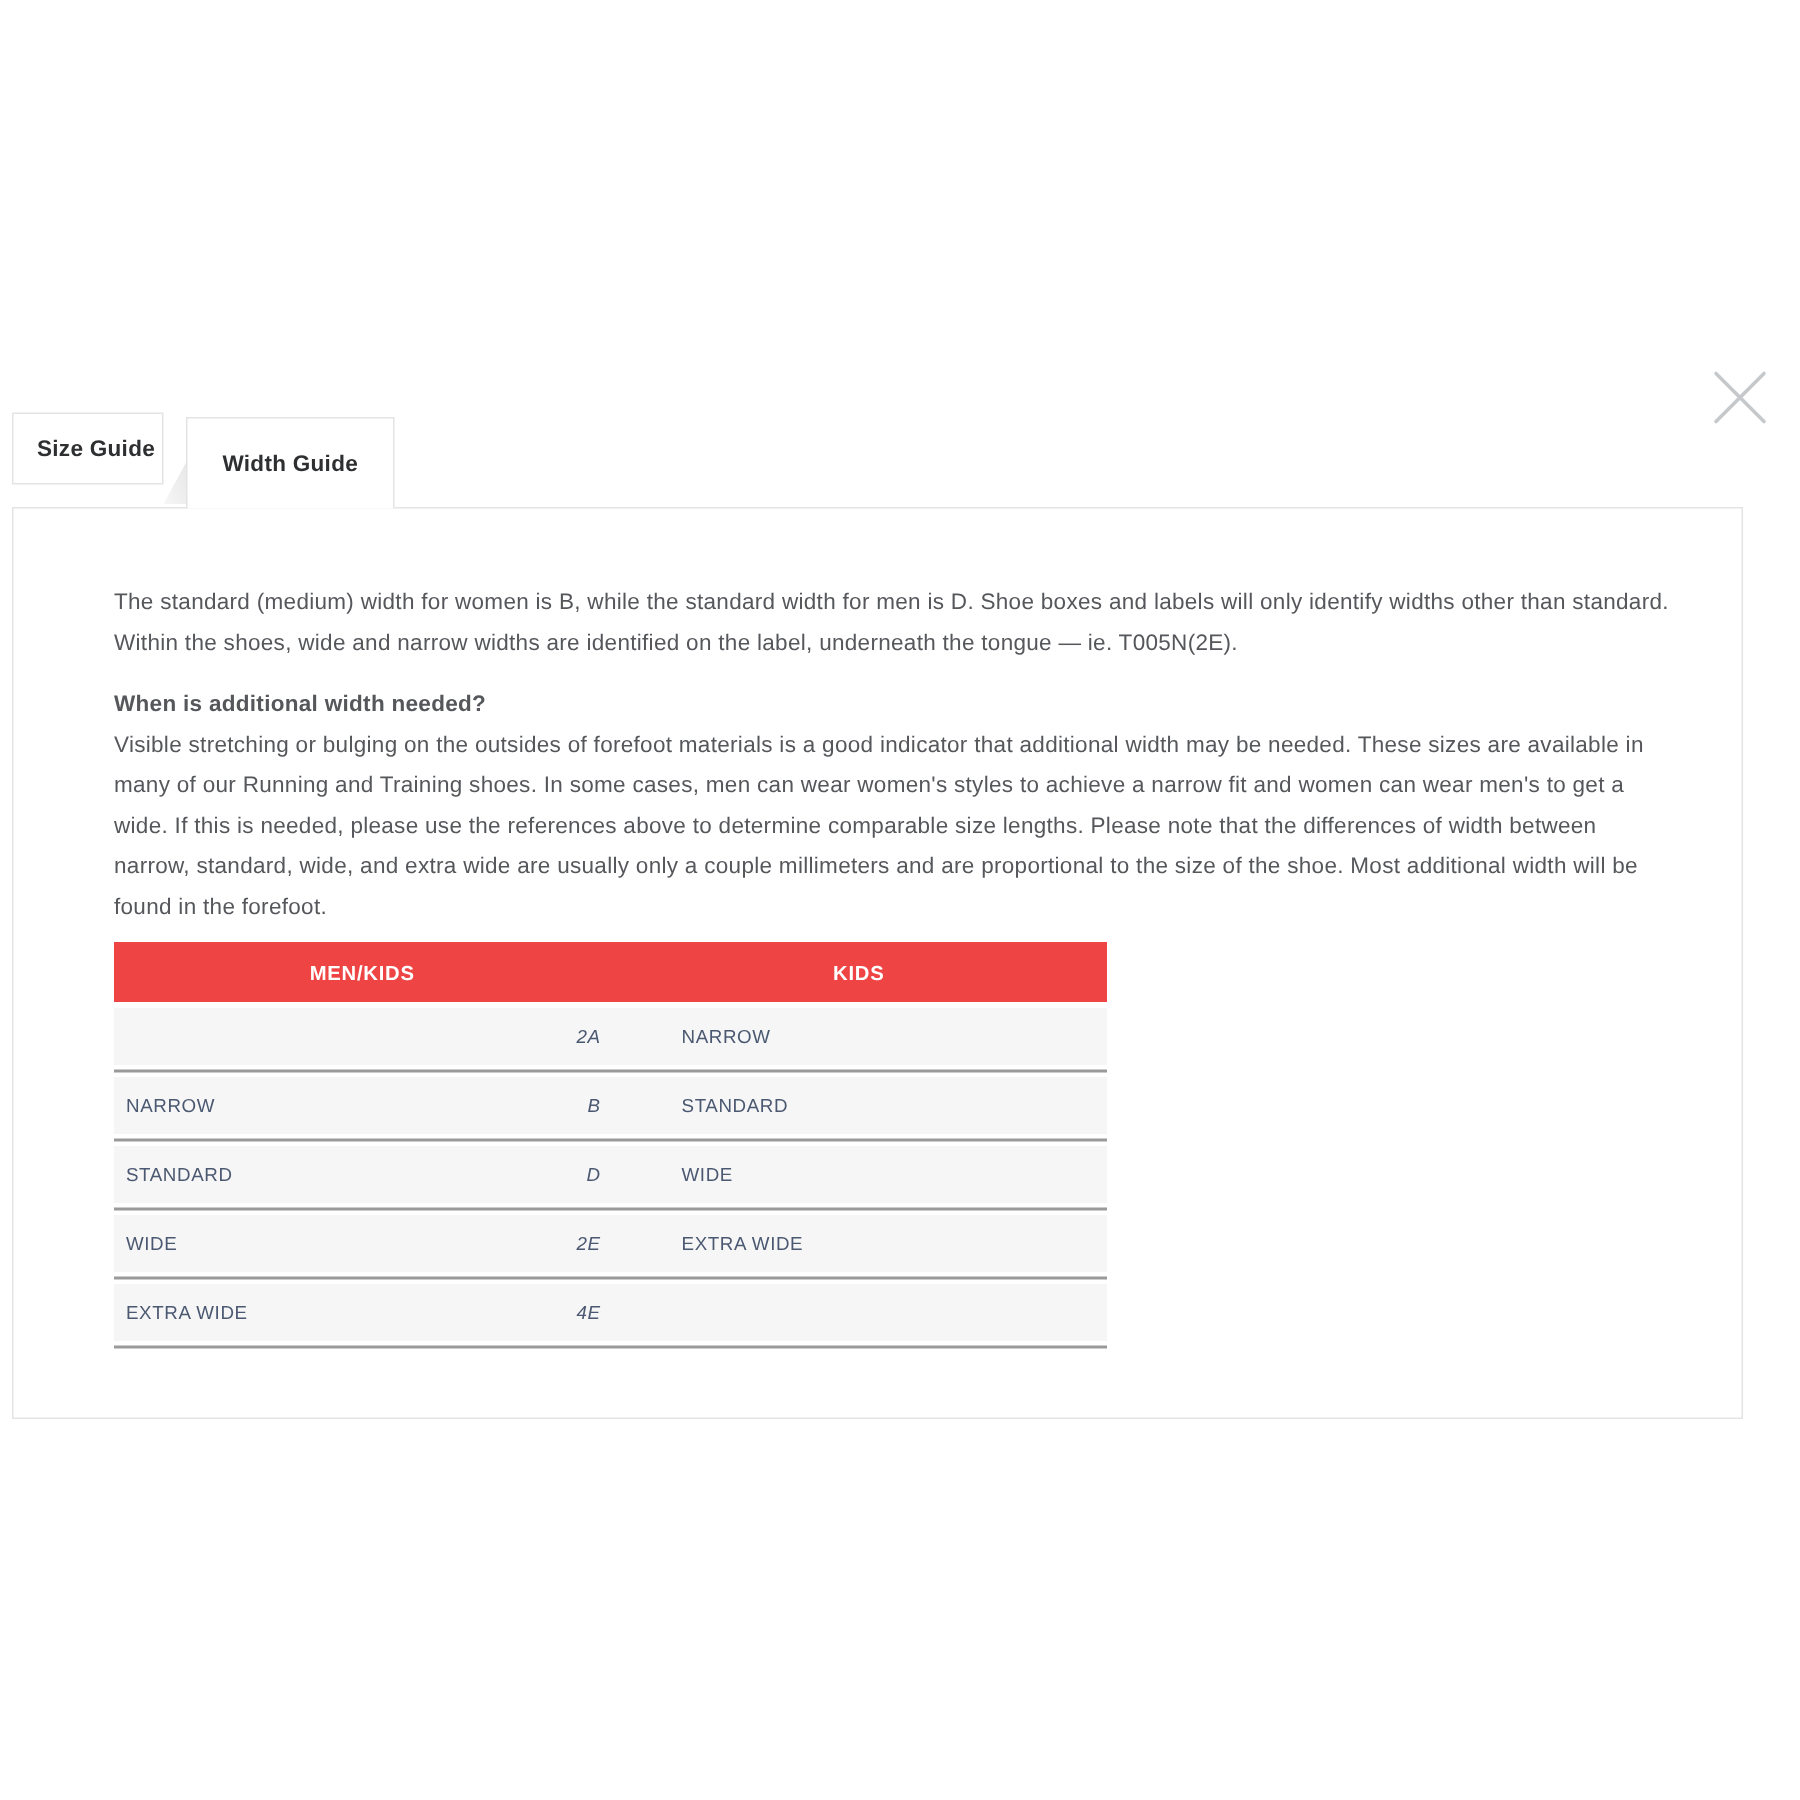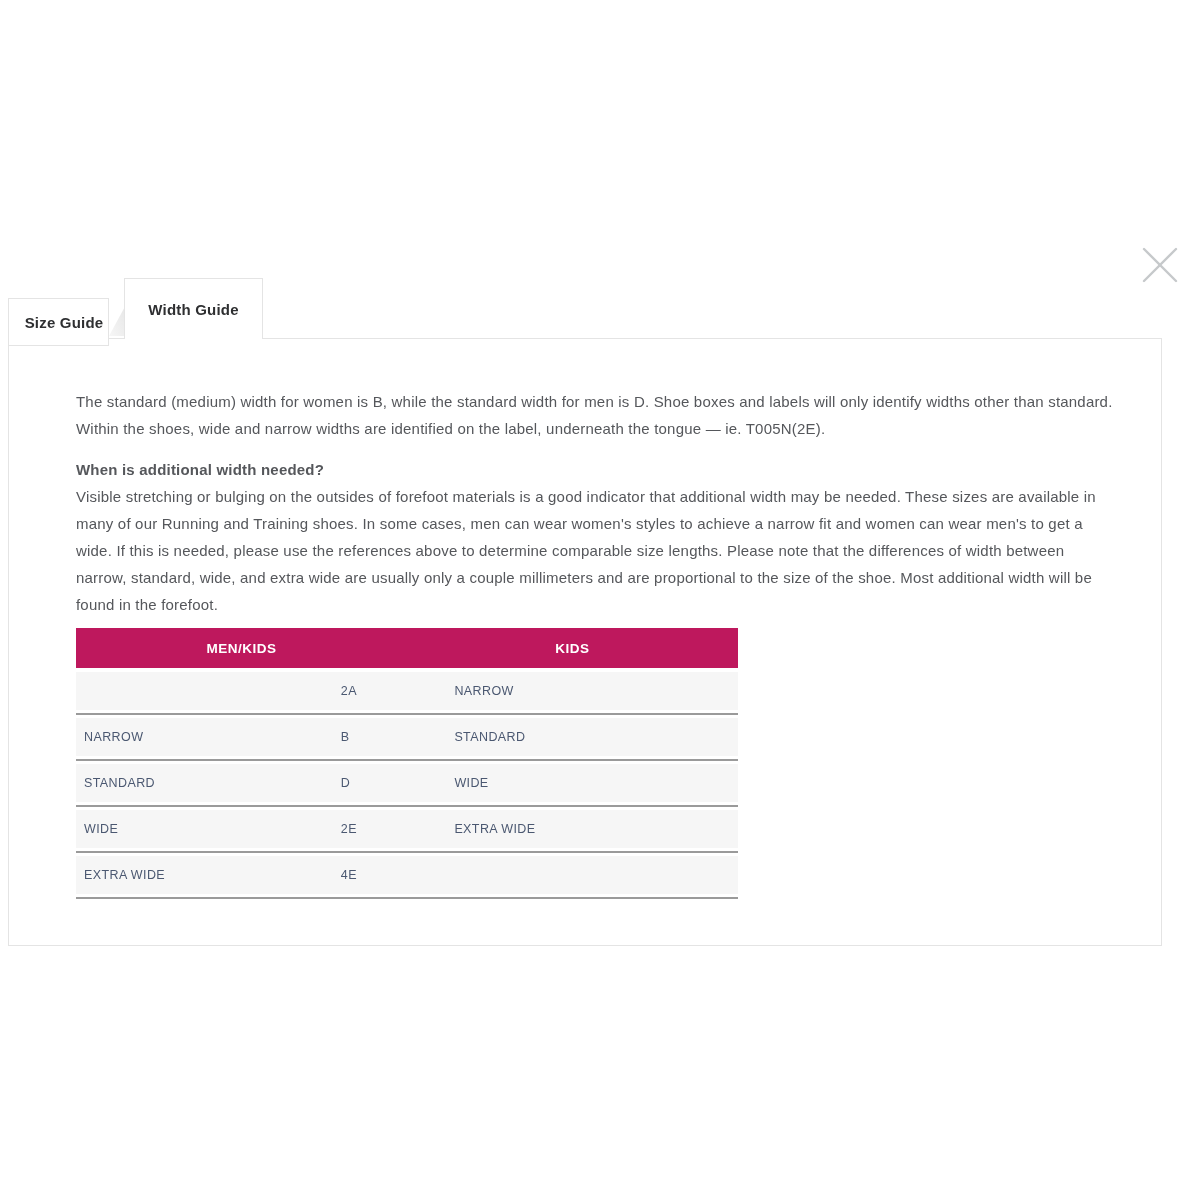--- a/index.html
+++ b/index.html
@@ -22,21 +22,21 @@
   
   .tab {
     position: absolute;
     background: #ffffff;
     border: 1px solid #e4e4e4;
     display: flex; align-items: center; justify-content: center;
     font-size: 15px; font-weight: 700; color: #2e2f31;
     letter-spacing: 0.2px;
     cursor: pointer;
   }
-  .tab-size { left: 8px; top: 298px; width: 101px; height: 48px; z-index: 2; padding-left: 11px; }
+  .tab-size { left: 8px; top: 275px; width: 101px; height: 48px; z-index: 2; padding-left: 11px; }
   .tab-width { left: 124px; top: 278px; width: 139px; height: 61px; border-bottom: none; z-index: 4; }
   .tab-fold {
     position: absolute; left: 109px; top: 290px; width: 25px; height: 46px;
     background: linear-gradient(245deg, #dedede 0%, #efefef 70%, #f7f7f7 100%);
     clip-path: polygon(100% 0, 100% 100%, 0 100%);
     z-index: 3;
   }
 
   
   .panel {
@@ -55,35 +55,35 @@
   }
   .section-heading {
     margin-top: 14px;
     font-size: 15px; line-height: 27px;
     font-weight: 700; color: #55575b; letter-spacing: 0.2px;
   }
 
   
   .wtable { margin-top: 10px; width: 662px; }
   .whead {
-    height: 40px; background: #be185d;
+    height: 40px; background: #ef4444;
     display: flex; align-items: center;
   }
   .whcell {
     width: 50%; text-align: center;
     color: #ffffff; font-size: 13.5px; font-weight: 700; letter-spacing: 0.5px;
   }
   .whead-gap { height: 4px; background: #ffffff; }
   .wrow {
     height: 38px; background: #f6f6f6;
     display: flex; align-items: center;
     font-size: 12.5px; color: #4b5871; letter-spacing: 0.4px;
   }
   .wc1 { width: 40%; padding-left: 8px; }
-  .wc2 { width: 9%; text-align: left; }
+  .wc2 { width: 9%; text-align: right; font-style: italic; }
   .wc3 { flex: 1; padding-left: 54px; }
   .wsep { height: 2px; background: #9a9a9a; margin: 3px 0; }
 </style>
 </head>
 <body>
 
 <div class="stage">
 
   <button class="close-btn" aria-label="Close">
     <span>

